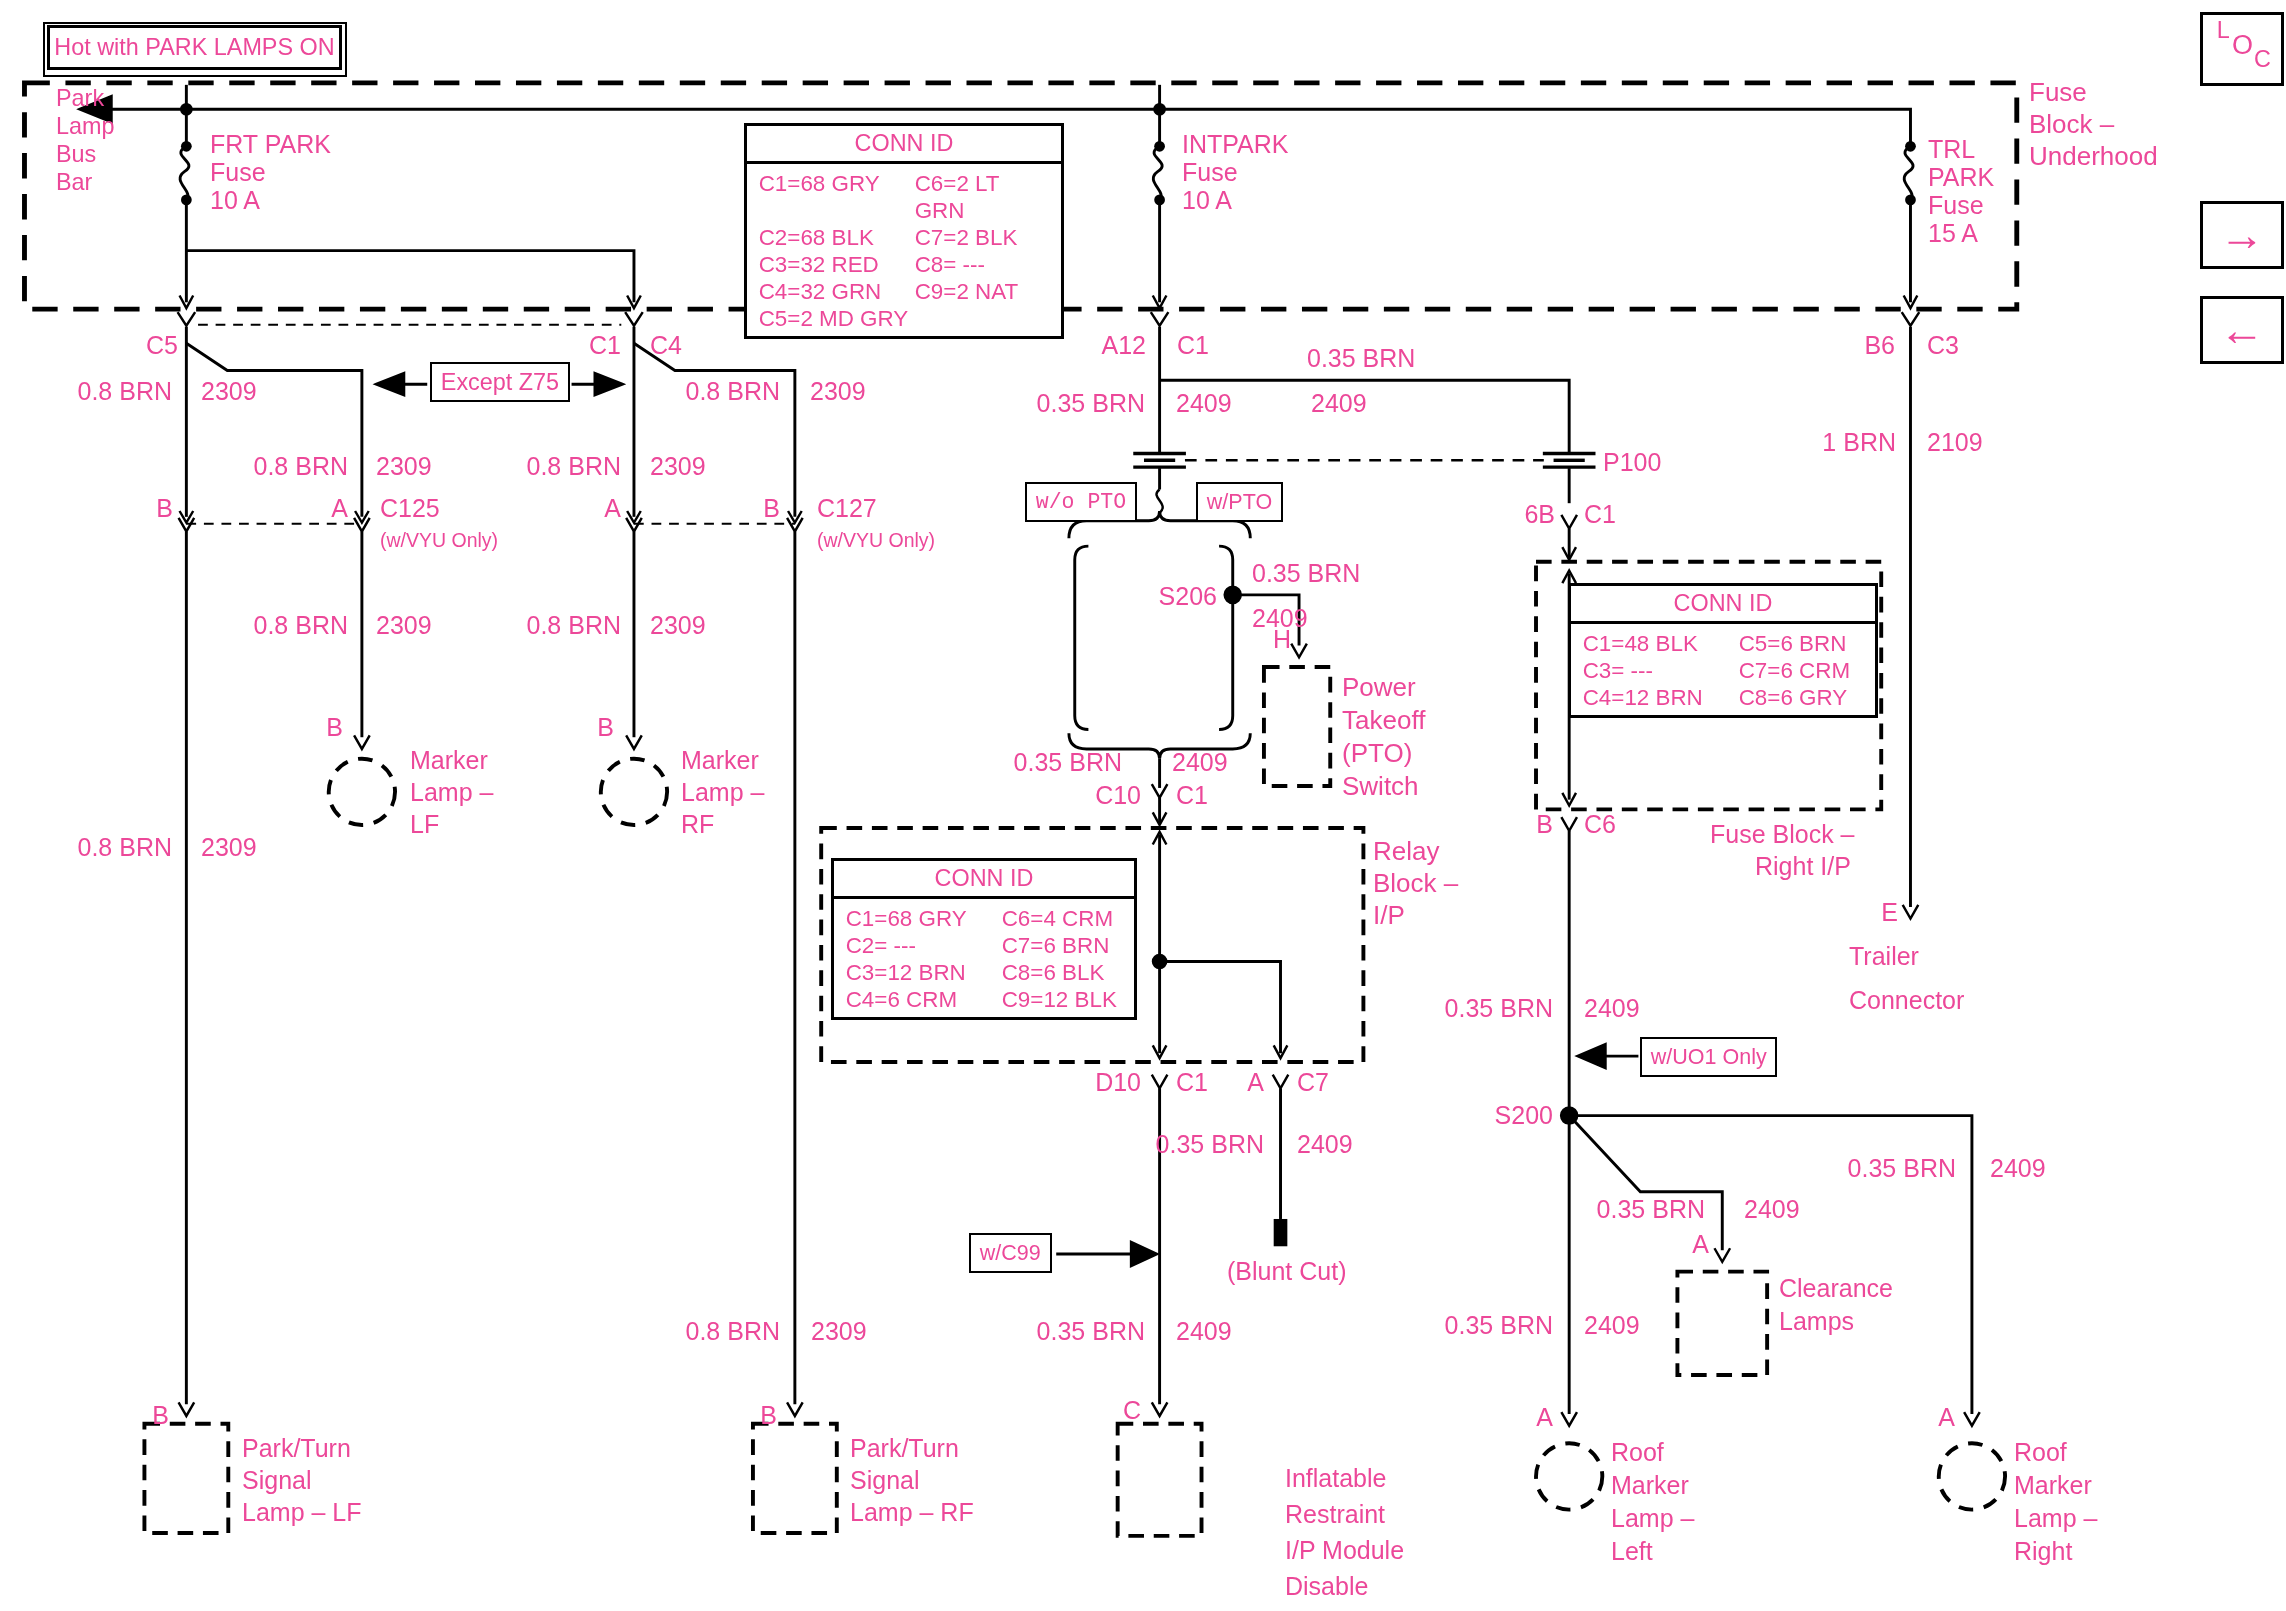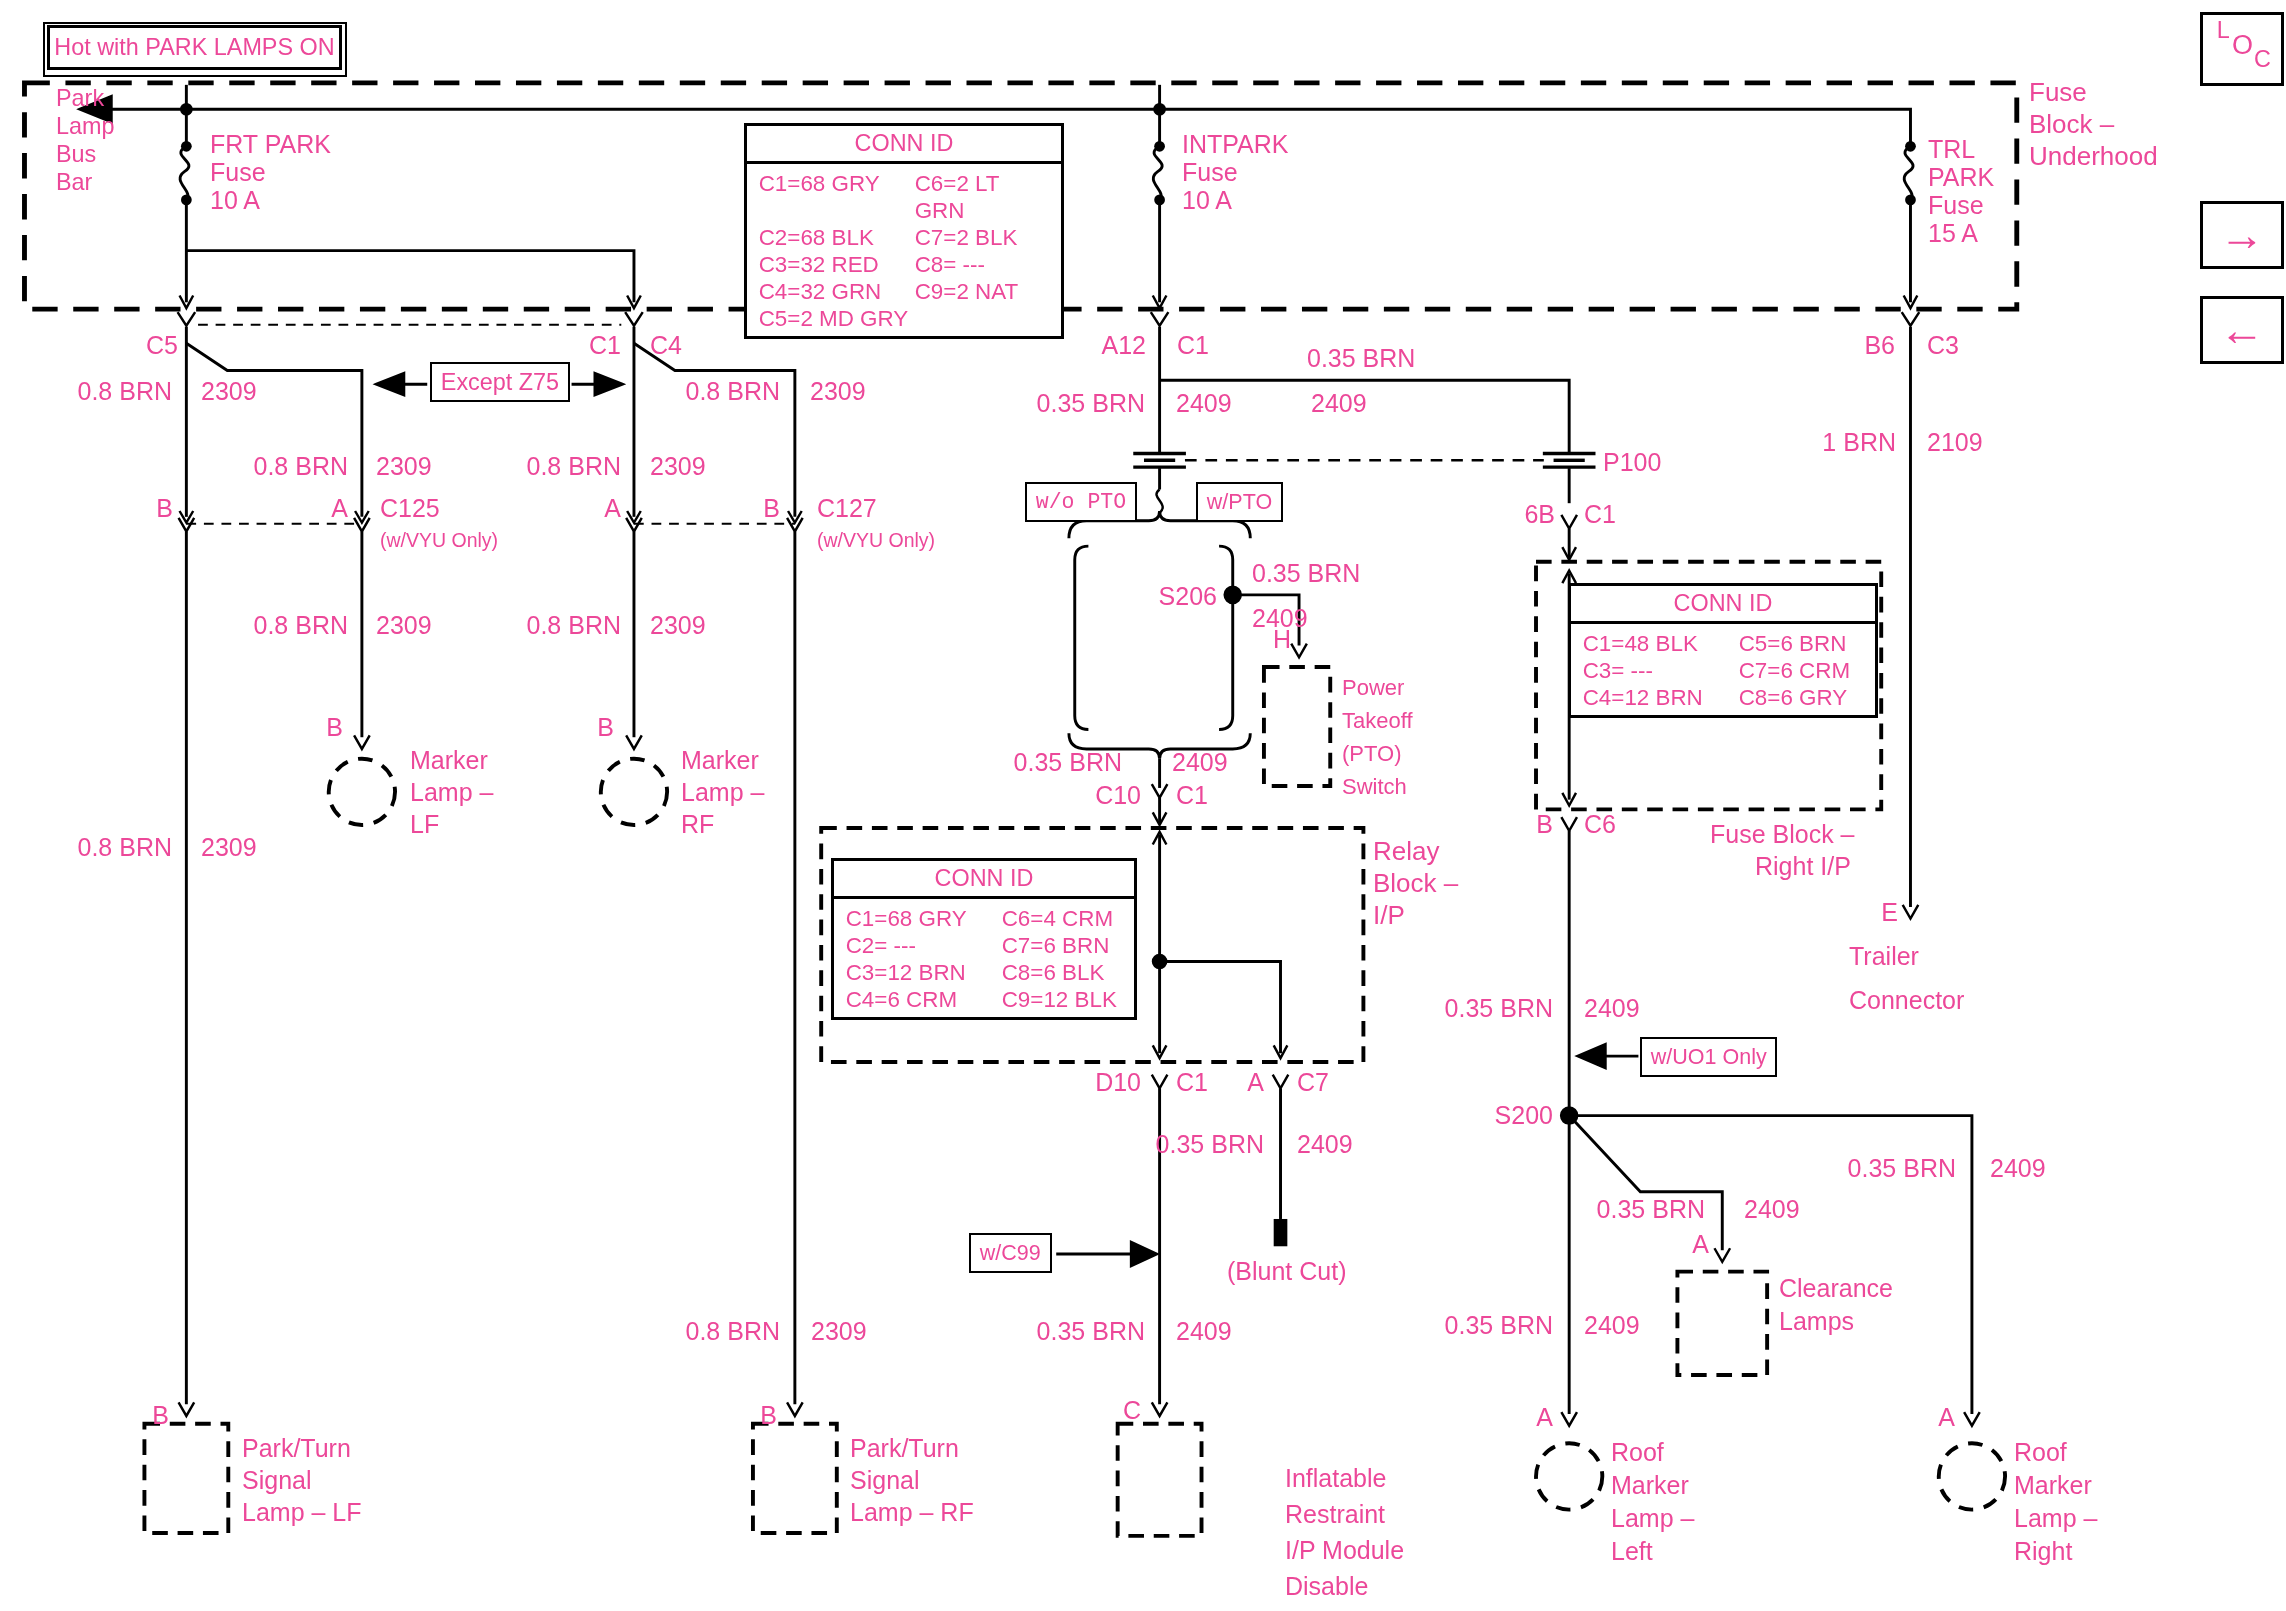--- a/index.html
+++ b/index.html
@@ -338,21 +338,21 @@
     <div class="lbl" style="left: 1176px; top: 388px;">2409</div>
     <div class="lbl" style="left: 1307px; top: 343px;">0.35 BRN</div>
     <div class="lbl" style="left: 1311px; top: 388px;">2409</div>
     <div class="lbl" style="left: 1603px; top: 447px;">P100</div>
     <div class="lbl boxlbl" style="left: 1025px; top: 482px; font-size: 21.5px; font-family: Liberation Mono, monospace;">w/o PTO</div>
     <div class="lbl boxlbl" style="left: 1196px; top: 482px; font-size: 21.5px;">w/PTO</div>
     <div class="lbl" style="left: 1217px; top: 581px; transform: translateX(-100%);">S206</div>
     <div class="lbl" style="left: 1252px; top: 558px;">0.35 BRN</div>
     <div class="lbl" style="left: 1252px; top: 603px;">2409</div>
     <div class="lbl" style="left: 1291px; top: 624px; transform: translateX(-100%);">H</div>
-    <div class="lbl" style="left: 1342px; top: 671px; font-size: 22px; line-height: 33px;">Power
+    <div class="lbl" style="left: 1342px; top: 671px; font-size: 26px; line-height: 33px;">Power
 Takeoff
 (PTO)
 Switch</div>
     <div class="lbl" style="left: 1555px; top: 499px; transform: translateX(-100%);">6B</div>
     <div class="lbl" style="left: 1584px; top: 499px;">C1</div>
     <div class="lbl" style="left: 1710px; top: 819px;">Fuse Block –</div>
     <div class="lbl" style="left: 1755px; top: 851px;">Right I/P</div>
     <div class="lbl" style="left: 1553px; top: 809px; transform: translateX(-100%);">B</div>
     <div class="lbl" style="left: 1584px; top: 809px;">C6</div>
     <div class="lbl" style="left: 1553px; top: 993px; transform: translateX(-100%);">0.35 BRN</div>

